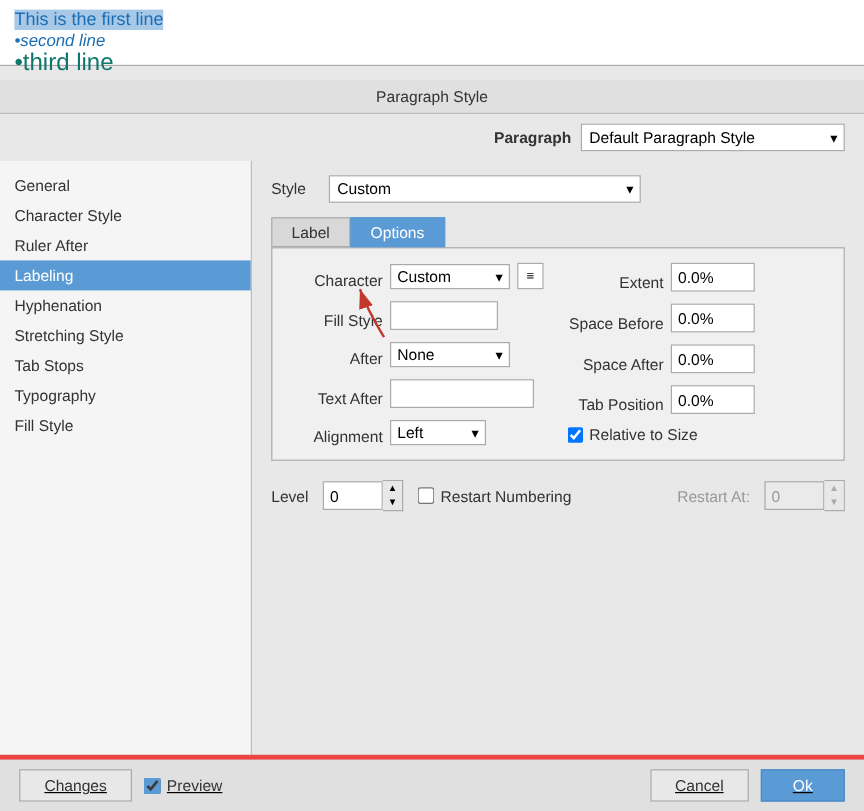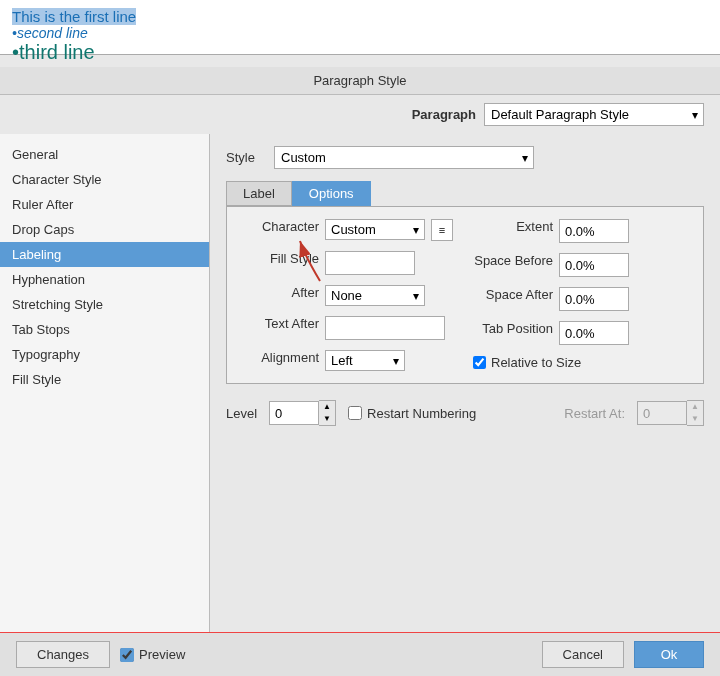--- a/index.html
+++ b/index.html
@@ -44,21 +44,21 @@
     
     .tab-bar { display: flex; gap: 0; margin-bottom: 0; }
     .tab { padding: 4px 16px; font-size: 13px; cursor: pointer; border: 1px solid #aaa; background: #d8d8d8; color: #333; }
     .tab.active { background: #5b9bd5; color: white; border-color: #5b9bd5; }
 
     
     .options-box { border: 1px solid #aaa; background: #f0f0f0; padding: 12px; }
     .left-col { display: flex; flex-direction: column; gap: 10px; }
     .right-col { display: flex; flex-direction: column; gap: 10px; }
 
-    .form-row { display: flex; align-items: flex-start; gap: 6px; }
+    .form-row { display: flex; align-items: flex-end; gap: 6px; }
     .form-label { font-size: 13px; color: #333; text-align: right; min-width: 80px; }
     .form-input { border: 1px solid #aaa; background: white; padding: 2px 5px; font-size: 13px; height: 24px; }
     .form-input-wide { width: 120px; }
     .form-input-sm { width: 70px; }
 
     .char-select-wrapper { position: relative; display: inline-block; }
     .char-select-wrapper::after { content: '▾'; position: absolute; right: 6px; top: 50%; transform: translateY(-50%); pointer-events: none; font-size: 12px; }
     .char-select-wrapper select { width: 100px; padding: 2px 5px; font-size: 13px; border: 1px solid #aaa; background: white; appearance: none; padding-right: 20px; }
 
     .settings-icon { display: inline-flex; align-items: center; justify-content: center; width: 22px; height: 22px; border: 1px solid #aaa; background: white; cursor: pointer; font-size: 11px; }
@@ -86,21 +86,21 @@
     .level-label { font-size: 13px; color: #333; }
     .level-input-wrapper { position: relative; display: inline-flex; align-items: center; }
     .level-input { width: 50px; border: 1px solid #aaa; padding: 2px 5px; font-size: 13px; height: 24px; }
     .spin-buttons { display: flex; flex-direction: column; border: 1px solid #aaa; border-left: none; }
     .spin-btn { width: 16px; height: 12px; background: #e8e8e8; border: none; font-size: 8px; cursor: pointer; display: flex; align-items: center; justify-content: center; line-height: 1; }
     .restart-at-label { font-size: 13px; color: #999; margin-left: auto; }
     .restart-at-input-wrapper { display: inline-flex; align-items: center; }
     .restart-at-input { width: 50px; border: 1px solid #aaa; padding: 2px 5px; font-size: 13px; height: 24px; color: #999; }
 
     
-    .bottom-bar { display: flex; justify-content: space-between; padding: 8px 16px; border-top: 1px solid #ef4444; background: #e0e0e0; }
+    .bottom-bar { display: flex; justify-content: space-between; padding: 8px 16px; border-top: 4px solid #ef4444; background: #e0e0e0; text-decoration: underline; }
     .bottom-left { display: flex; align-items: center; gap: 10px; }
     .btn { padding: 5px 20px; font-size: 13px; border: 1px solid #aaa; cursor: pointer; background: #e8e8e8; color: #333; min-width: 70px; }
     .btn-blue { background: #5b9bd5; color: white; border-color: #4a8ac4; }
 
     .spacer { flex: 1; }
 
     
     .relative-row { display: flex; align-items: center; gap: 5px; }
   </style>
 </head>
@@ -128,21 +128,20 @@
         </select>
       </div>
     </div>
 
     <div class="content-area">
 
       <div class="sidebar">
         <div class="sidebar-item">General</div>
         <div class="sidebar-item">Character Style</div>
         <div class="sidebar-item">Ruler After</div>
-        <div class="sidebar-item">Drop Caps</div>
         <div class="sidebar-item active">Labeling</div>
         <div class="sidebar-item">Hyphenation</div>
         <div class="sidebar-item">Stretching Style</div>
         <div class="sidebar-item">Tab Stops</div>
         <div class="sidebar-item">Typography</div>
         <div class="sidebar-item">Fill Style</div>
       </div>
 
       <div class="main-panel">
 

